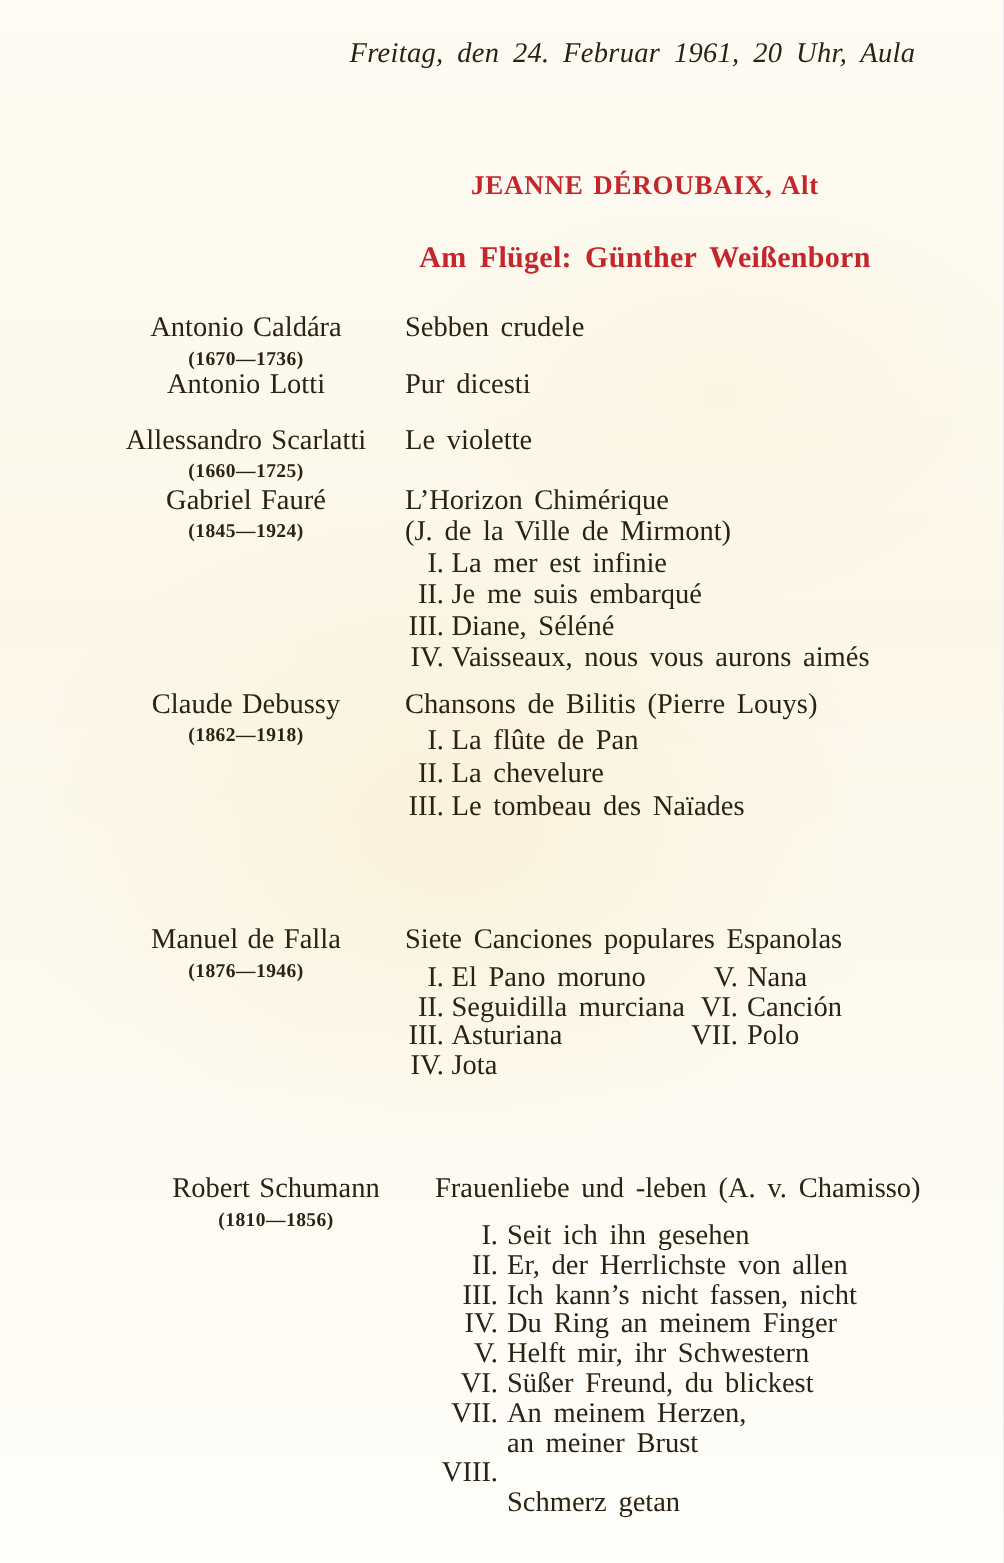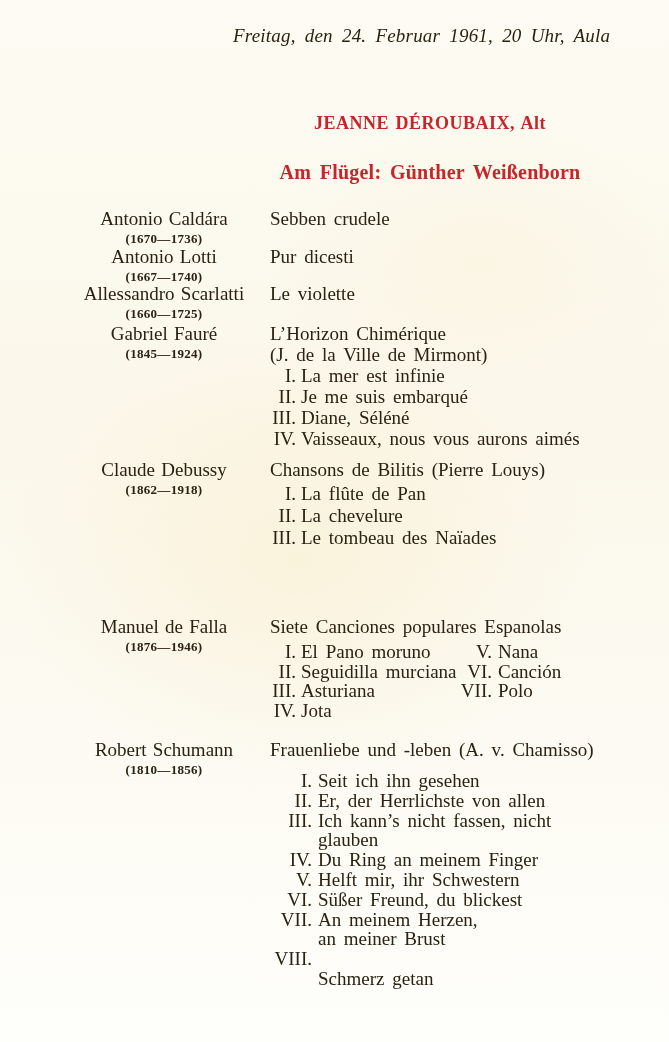--- a/index.html
+++ b/index.html
@@ -41,21 +41,21 @@
   .mtext { white-space:nowrap; }
   .mvs-f { line-height:21px; }
   .mvs-d { line-height:22px; margin-top:2px; }
   .mvs-fa { line-height:19.5px; margin-top:4px; }
   .mvs-s { line-height:19.8px; margin-top:10px; }
   .mvs-s .num { flex-basis:48px; margin-left:-6px; margin-right:6px; }
   .cont-s { padding-left:48px; white-space:nowrap; }
   .falla-grid { display:grid; grid-template-columns:185px auto; }
   .numr { flex:0 0 37px; margin-left:0; margin-right:6px; text-align:right; }
   .r1 { top:208px; } .r2 { top:246px; } .r3 { top:283px; } .r4 { top:323px; }
-  .r5 { top:459px; } .r6 { top:556px; } .r7 { top:616px; } .r8 { top:739px; }
+  .r5 { top:459px; } .r6 { top:556px; } .r7 { top:616px; } .r8 { top:782px;margin-left:20px; }
 </style>
 </head>
 <body>
 
 <div class="page">
 
   <div class="date-line">Freitag, den 24. Februar 1961, 20 Uhr, Aula</div>
 
   <div class="title-block">
     <div class="performer-title">JEANNE DÉROUBAIX, Alt</div>
@@ -68,21 +68,20 @@
       <div class="cdates">(1670—1736)</div>
     </div>
     <div class="works">
       <div class="work-title">Sebben crudele</div>
     </div>
   </div>
 
   <div class="row r2">
     <div class="composer-cell">
       <div class="cname">Antonio Lotti</div>
-      <div class="cdates">(1667—1740)</div>
     </div>
     <div class="works">
       <div class="work-title">Pur dicesti</div>
     </div>
   </div>
 
   <div class="row r3">
     <div class="composer-cell">
       <div class="cname">Allessandro Scarlatti</div>
       <div class="cdates">(1660—1725)</div>
@@ -203,21 +202,20 @@
           <span class="mtext">Seit ich ihn gesehen</span>
         </div>
         <div class="mv">
           <span class="num">II.</span>
           <span class="mtext">Er, der Herrlichste von allen</span>
         </div>
         <div class="mv">
           <span class="num">III.</span>
           <span class="mtext">Ich kann’s nicht fassen, nicht</span>
         </div>
-        <div class="cont-s">glauben</div>
         <div class="mv">
           <span class="num">IV.</span>
           <span class="mtext">Du Ring an meinem Finger</span>
         </div>
         <div class="mv">
           <span class="num">V.</span>
           <span class="mtext">Helft mir, ihr Schwestern</span>
         </div>
         <div class="mv">
           <span class="num">VI.</span>

